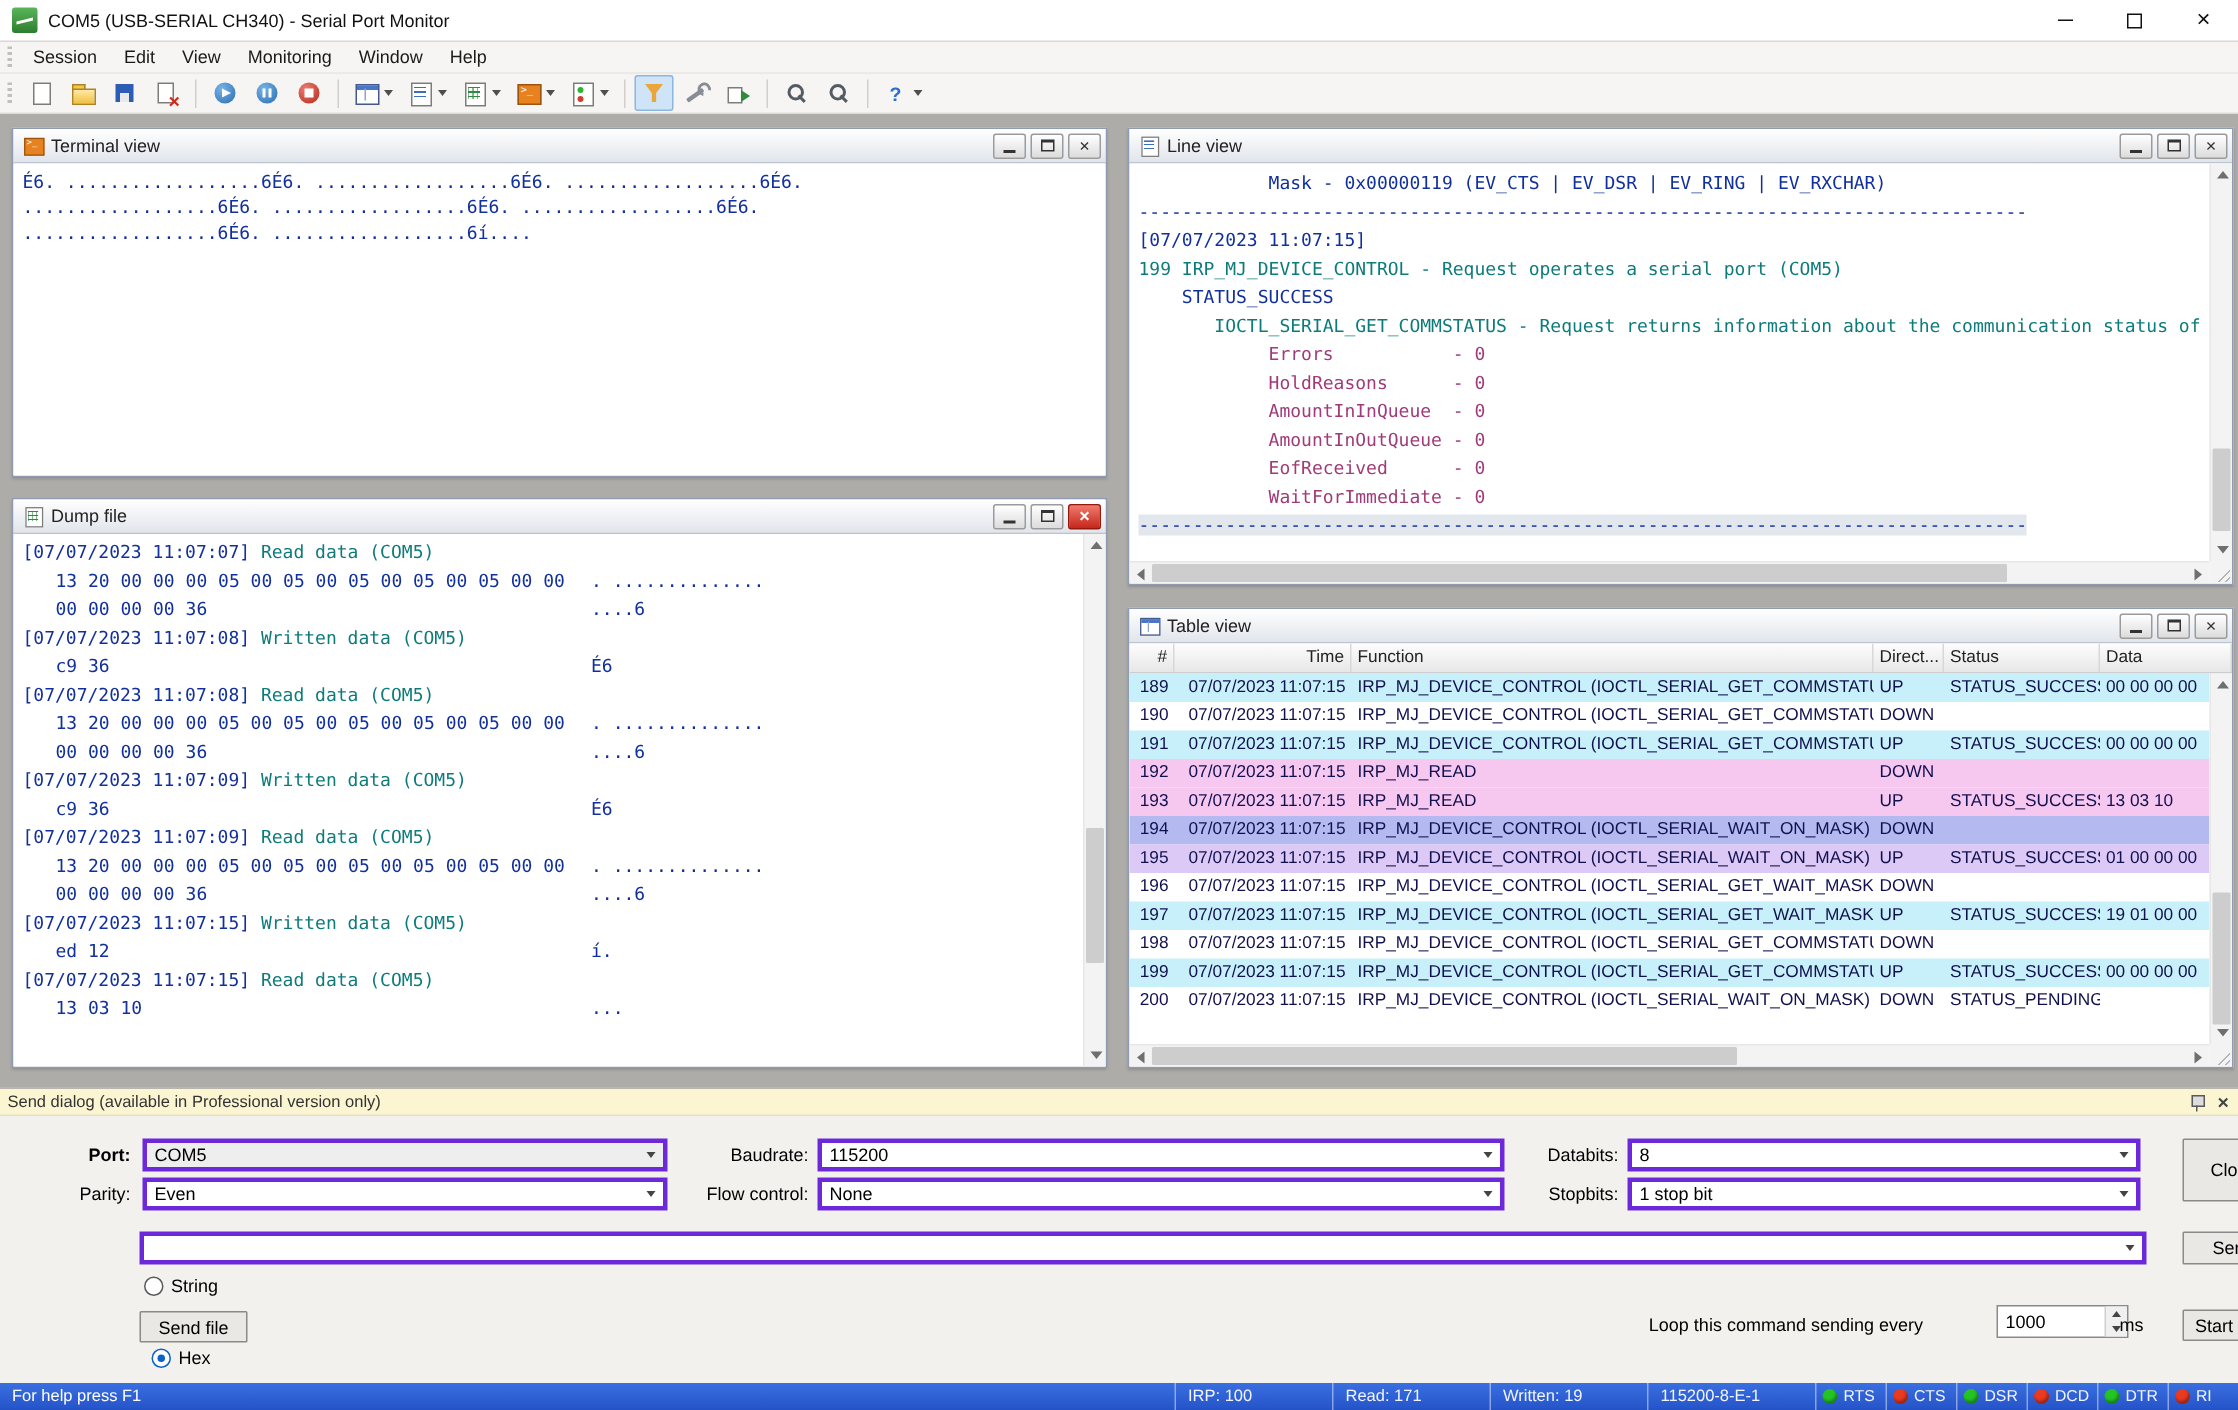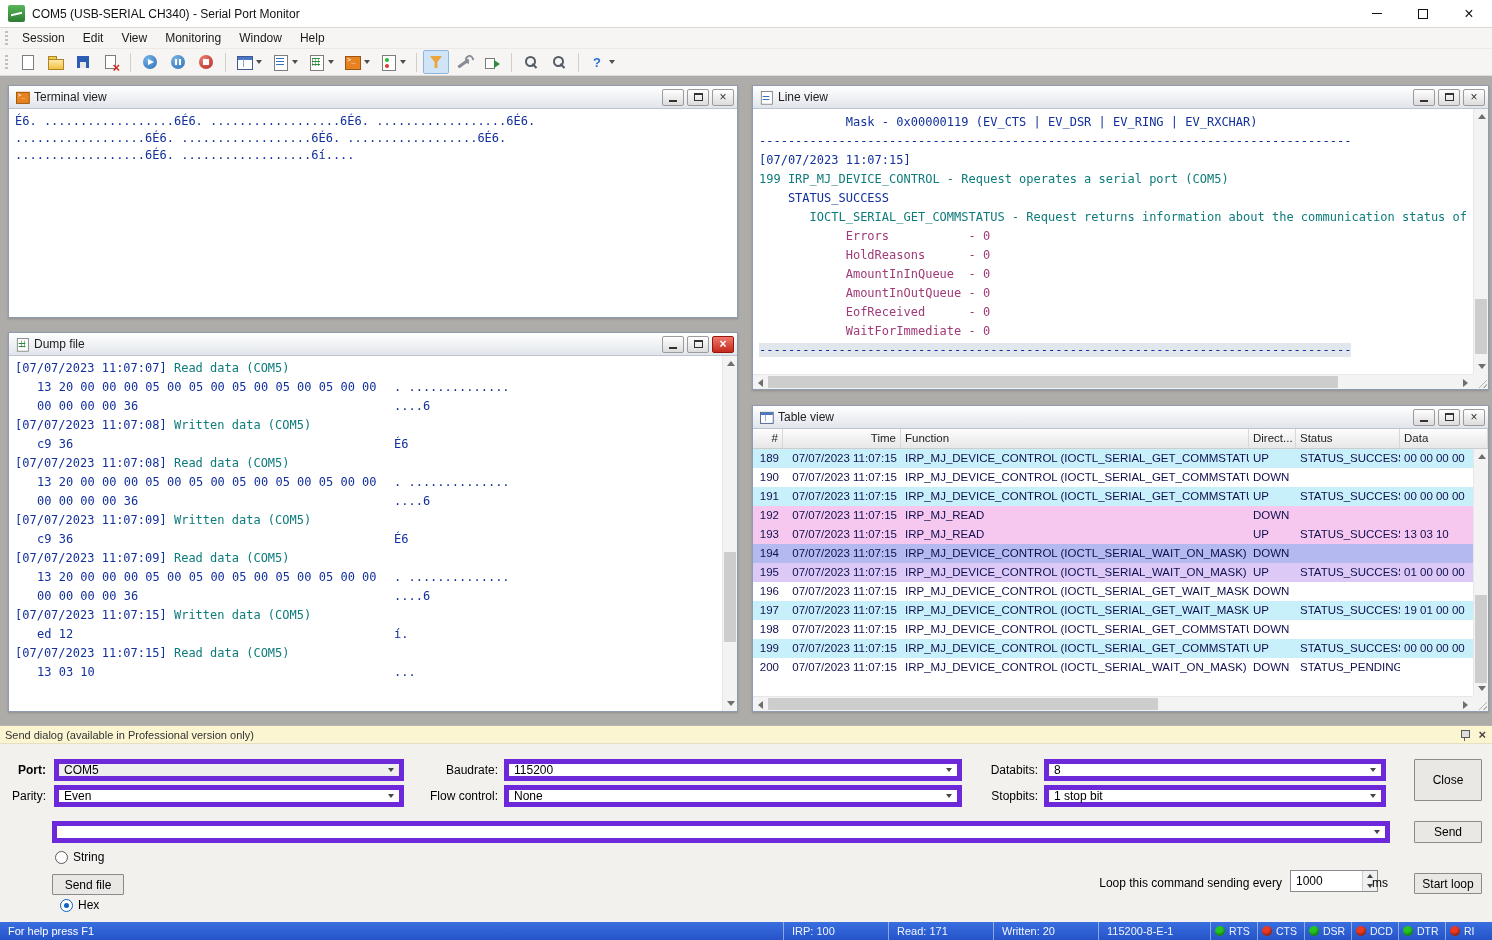--- a/index.html
+++ b/index.html
@@ -116,24 +116,24 @@
 .tv-c4{width:104px;flex:0 0 auto;}
 .tv-c5{flex:1 1 auto;}
 
 
 .send-dialog{flex:0 0 auto;height:197px;background:#f2f1ee;border-top:1px solid #b8b5ae;display:flex;flex-direction:column;}
 .send-header{height:18px;background:#fbf5d2;border-bottom:1px solid #e5dfc4;display:flex;align-items:center;padding:0 6px 0 5px;font-size:11px;color:#333;flex:0 0 auto;}
 .pin-icon{width:10px;height:12px;position:relative;margin-right:8px;}
 .pin-icon::before{content:'';position:absolute;left:1px;top:1px;width:7px;height:6px;border:1px solid #5a5a5a;background:#ddd;}
 .pin-icon::after{content:'';position:absolute;left:4px;top:8px;width:1px;height:4px;background:#5a5a5a;}
 .hdr-close{font-size:13px;line-height:1;color:#444;font-weight:bold;}
-.send-body{position:relative;flex:1 1 auto;}
+.send-body{position:relative;flex:1 1 auto;margin-left:41px;}
 .fld-label{position:absolute;font-size:12px;color:#000;text-align:right;white-space:nowrap;}
 .bold{font-weight:bold;}
-.combo{position:absolute;height:22px;border:5px solid #6d28d9;background:#fff;display:flex;align-items:center;}
+.combo{position:absolute;height:22px;border:3px solid #6d28d9;background:#fff;display:flex;align-items:center;}
 .combo-text{flex:1 1 auto;padding-left:5px;font-size:12px;white-space:nowrap;overflow:hidden;}
 .combo-arrow{width:17px;height:100%;display:flex;align-items:center;justify-content:center;flex:0 0 auto;}
 .combo.disabled{background:#eeeeee;}
 .btn{position:absolute;background:#e9e8e5;border:1px solid #8a8a8a;display:flex;align-items:center;justify-content:center;font-size:12px;color:#000;border-radius:1px;}
 .radio-row{position:absolute;left:55px;top:106px;display:flex;gap:34px;align-items:center;height:18px;flex-direction:column;}
 .radio-item{display:flex;align-items:center;font-size:12px;}
 .radio{width:13px;height:13px;border-radius:50%;border:1px solid #5a5a5a;background:#fff;display:inline-block;position:relative;margin-right:5px;flex:0 0 auto;}
 .radio.checked{border-color:#0b61c4;}
 .radio.checked::after{content:'';position:absolute;left:3px;top:3px;width:5px;height:5px;border-radius:50%;background:#0b61c4;}
 .spin{position:absolute;left:1290px;top:126px;width:88px;height:22px;border:1px solid #8a8a8a;background:#fff;display:flex;}
@@ -592,21 +592,21 @@
       <div class="fld-label" style="left:1372px;top:132px;text-align:left;">ms</div>
       <div class="btn" style="left:1414px;top:129px;width:68px;height:21px;">Start loop</div>
 
     </div>
   </div>
 
   <div class="statusbar">
     <div class="sb-help">For help press F1</div>
     <div class="sb-pane w105">IRP: 100</div>
     <div class="sb-pane w105">Read: 171</div>
-    <div class="sb-pane w105">Written: 20</div>
+    <div class="sb-pane w105">Written: 19</div>
     <div class="sb-pane w112">115200-8-E-1</div>
     <div id="signal-panes" style="display:flex;">
         <div class="sb-pane sb-signal">
           <span class="dot" style="background: rgb(37, 196, 37);"></span>
           <span class="sig-label">RTS</span>
         </div>
         <div class="sb-pane sb-signal">
           <span class="dot" style="background: rgb(234, 58, 32);"></span>
           <span class="sig-label">CTS</span>
         </div>

